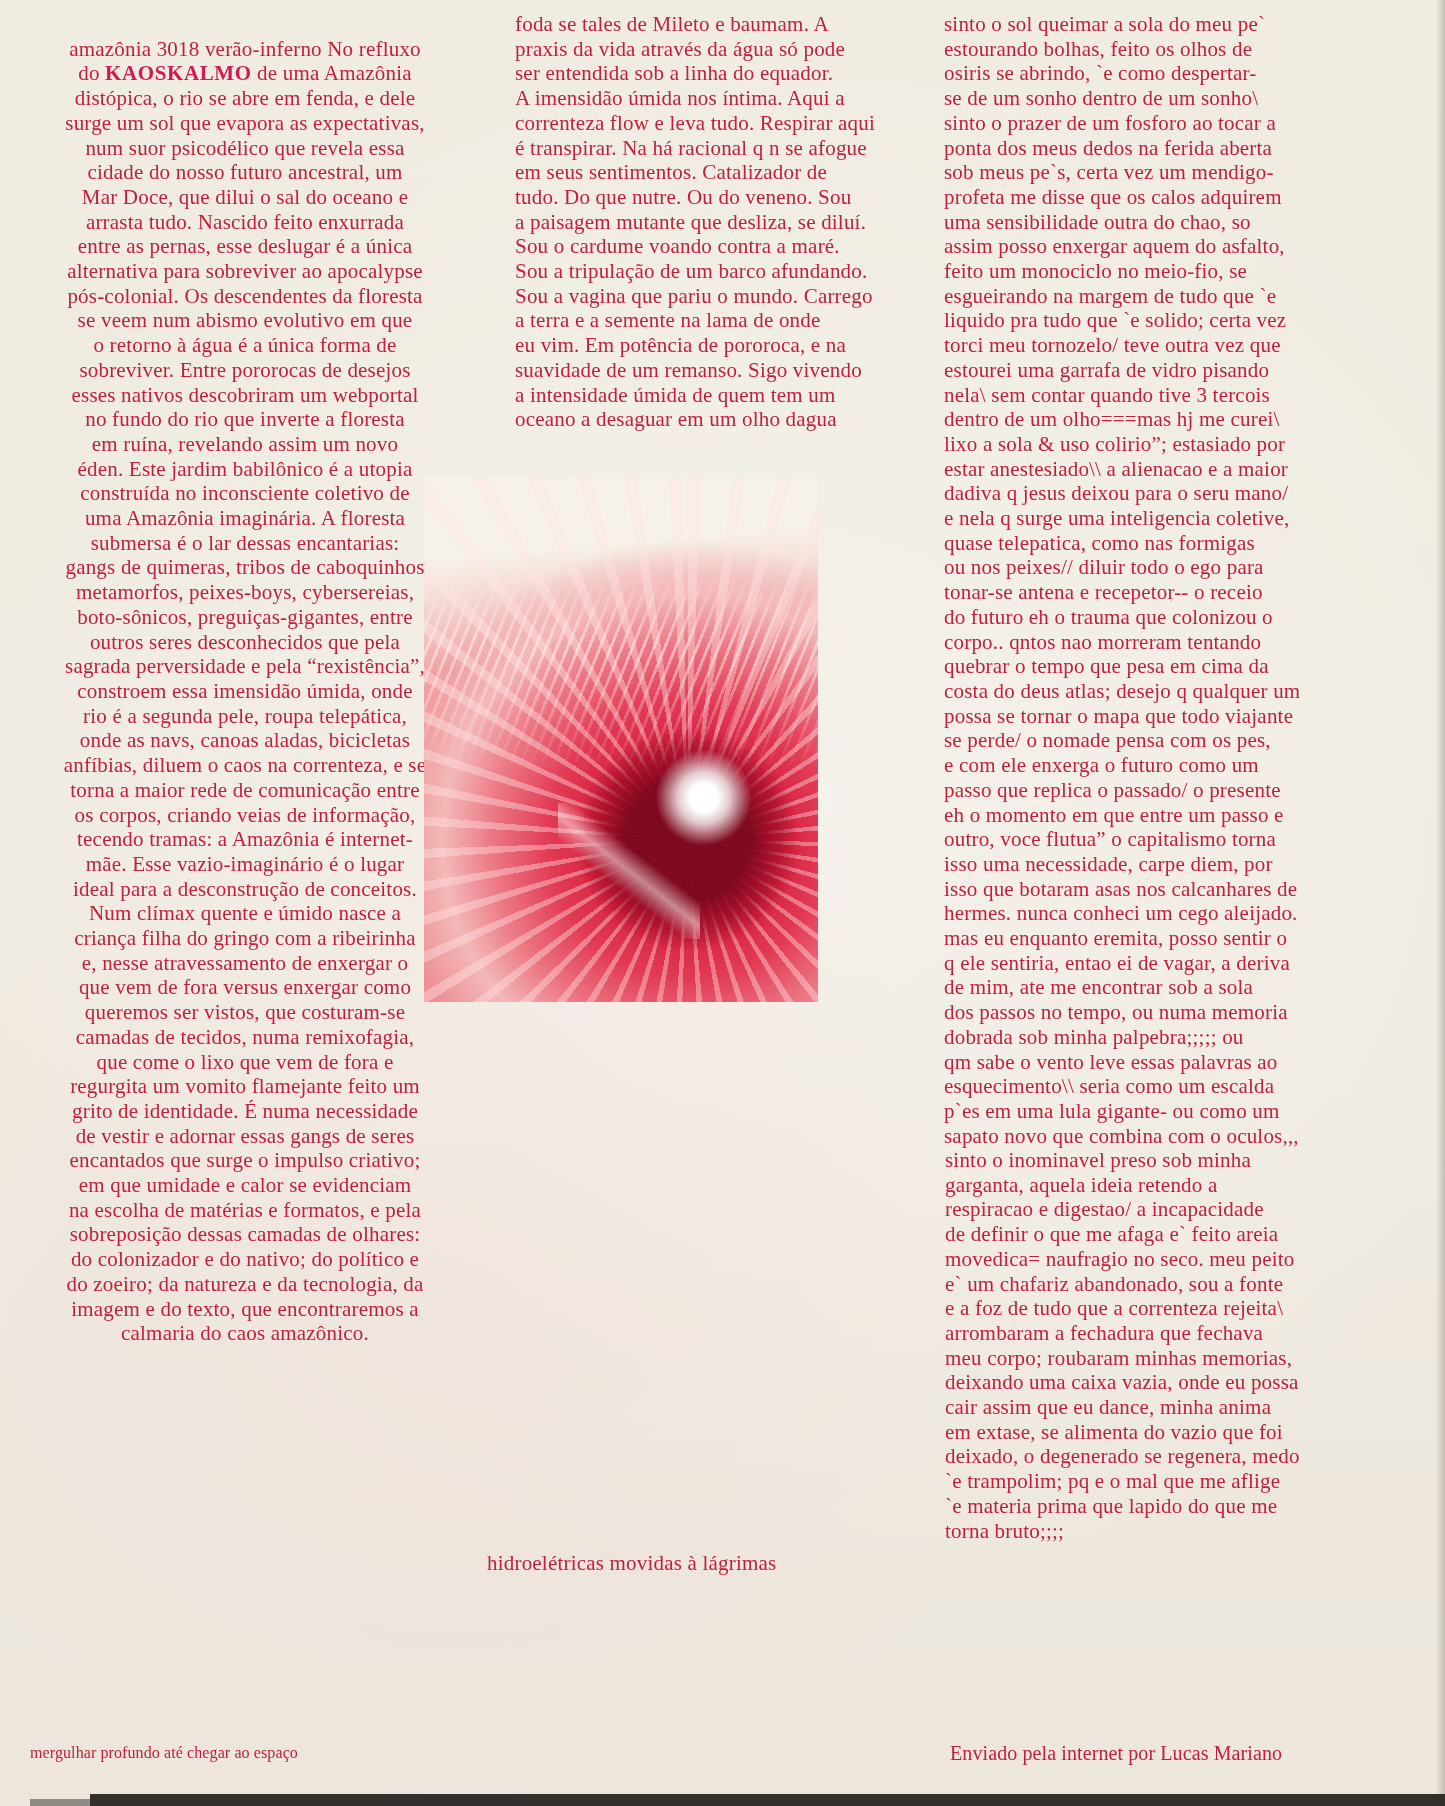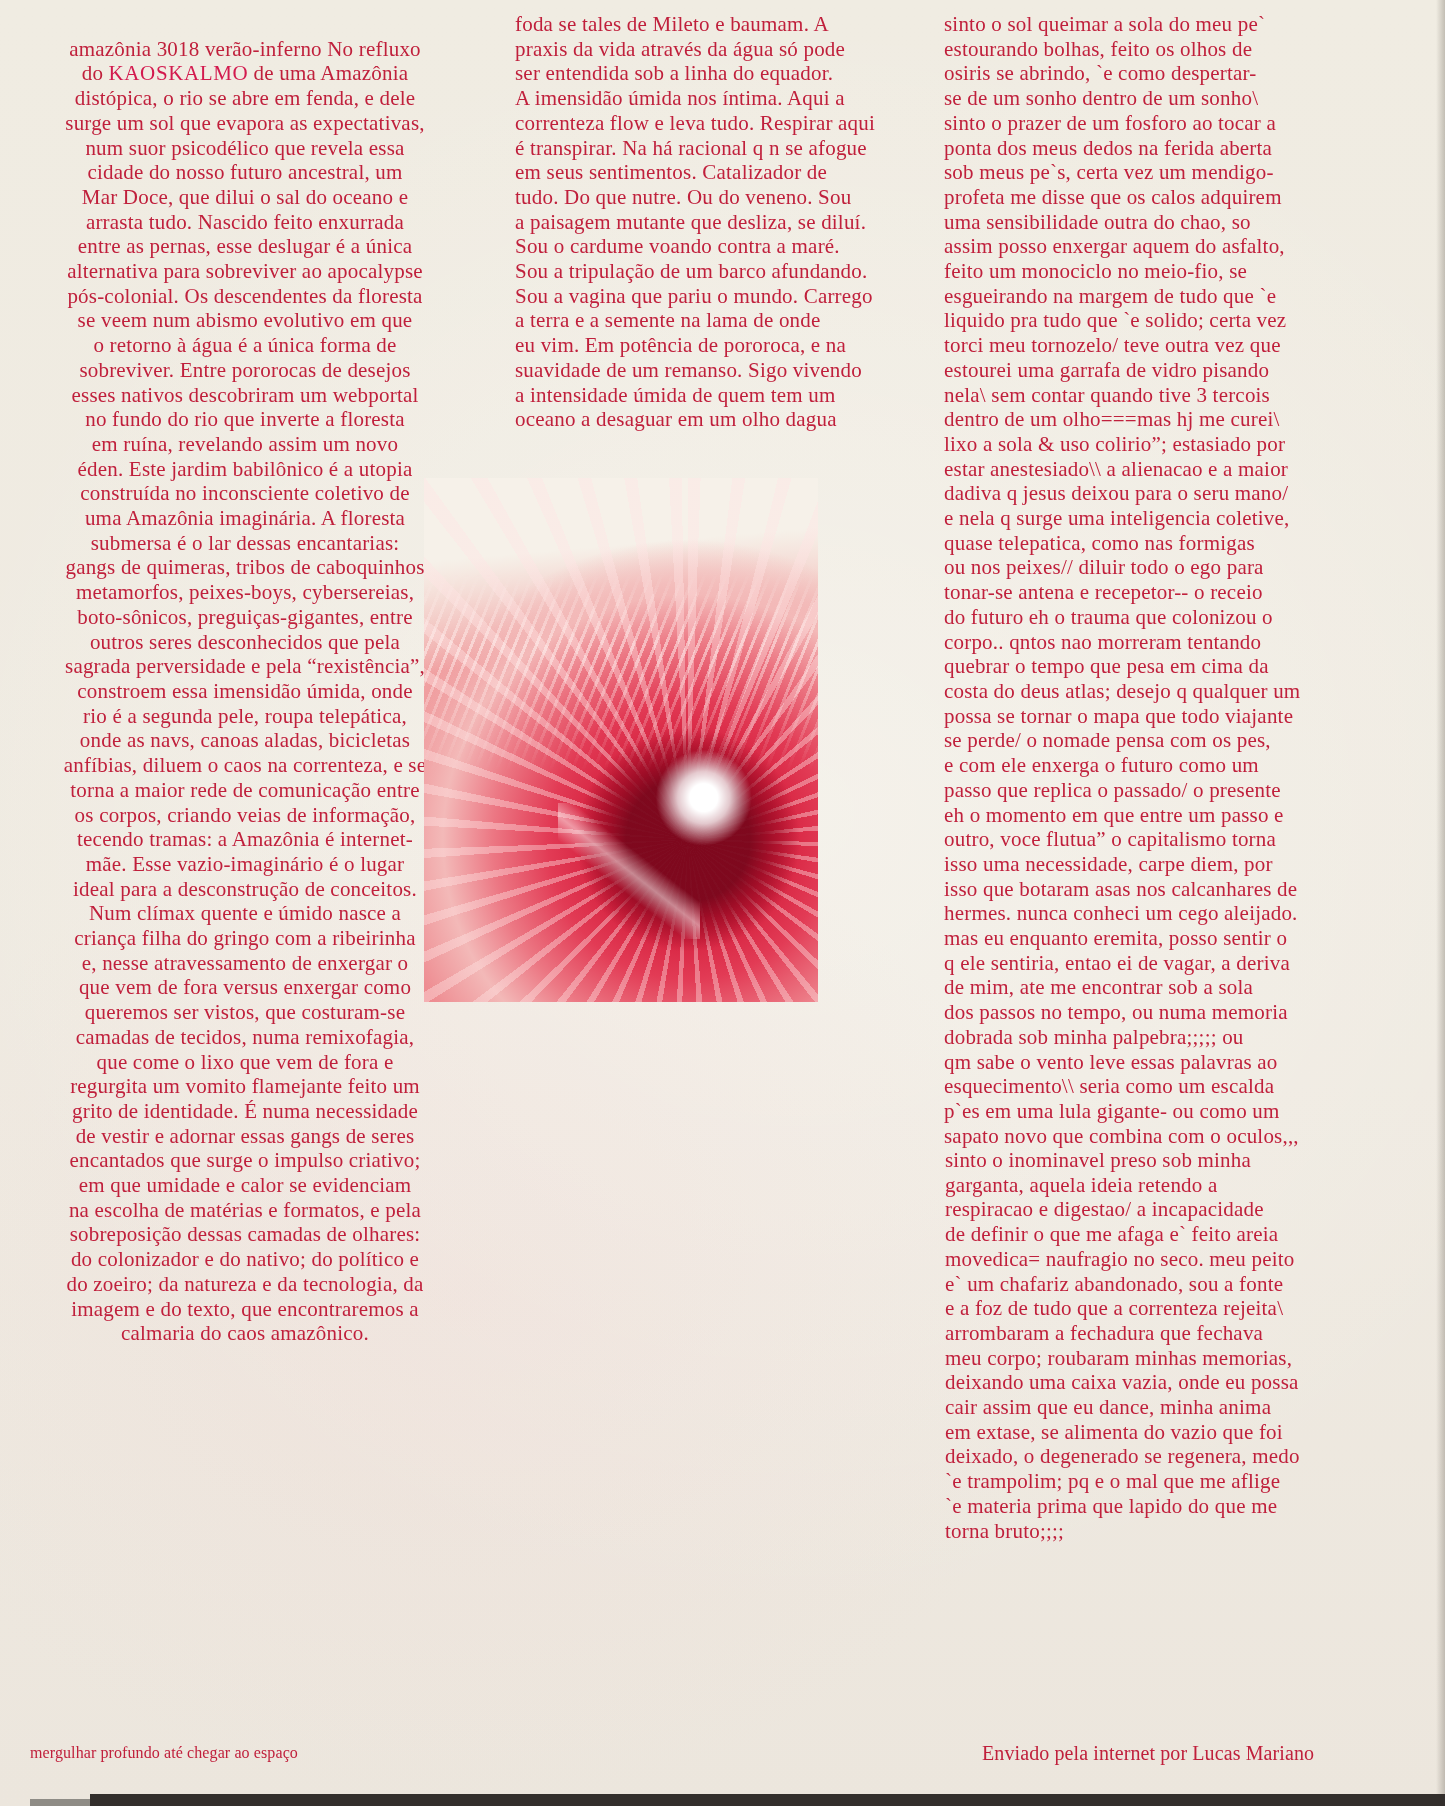--- a/index.html
+++ b/index.html
@@ -23,32 +23,32 @@
     font-size:21px;
     line-height:24.7px;
     letter-spacing:0.2px;
     white-space:pre-line;
     text-align:left;
   }
   .col1{left:30px;top:12px;width:430px;text-align:center;}
   .col2{left:487px;top:12px;width:440px;margin-left:28px;}
   .col3a{left:944px;top:12px;width:470px;}
   .col3b{left:945px;top:1148px;width:470px;}
-  .kaos{font-weight:normal;color:#d31a4e;letter-spacing:0.6px;}
+  .kaos{font-weight:bold;color:#d31a4e;letter-spacing:0.6px;}
   .caption{
     position:absolute;left:487px;top:1551px;width:440px;
     color:#c0203c;font-size:21px;letter-spacing:0.2px;
   }
   .footer-left{
     position:absolute;left:30px;top:1744px;
     color:#c0203c;font-size:16px;letter-spacing:0.1px;
   }
   .footer-right{
     position:absolute;left:950px;top:1742px;
-    color:#c0203c;font-size:20px;letter-spacing:0.1px;margin-left:32px;
+    color:#c0203c;font-size:20px;letter-spacing:0.1px;
   }
   
   .photo{
     position:absolute;left:424px;top:478px;width:394px;height:524px;
     background:
       radial-gradient(circle at 71% 61%, #ffffff 0 14px, rgba(255,255,255,0.78) 26px, rgba(255,255,255,0) 48px),
       radial-gradient(circle at 67% 69%, rgba(122,7,28,0.95) 0 62px, rgba(150,10,35,0.85) 80px, rgba(150,10,35,0) 112px),
       repeating-conic-gradient(from 0deg at 67% 69%, rgba(255,228,228,0.40) 0deg 2deg, rgba(255,228,228,0) 2deg 7deg),
       radial-gradient(circle at 67% 69%, #d5203e 0 90px, #e23b55 140px, #ec7884 196px, #f3b9b8 245px, rgba(243,185,184,0) 300px),
       linear-gradient(175deg, #f6f1e9 0%, #f6f1e9 15%, rgba(246,241,233,0) 35%),
@@ -153,20 +153,21 @@
 Sou a tripulação de um barco afundando.
 Sou a vagina que pariu o mundo. Carrego
 a terra e a semente na lama de onde
 eu vim. Em potência de pororoca, e na
 suavidade de um remanso. Sigo vivendo
 a intensidade úmida de quem tem um
 oceano a desaguar em um olho dagua</div>
 
   <div class="photo"></div>
 
+  <div class="caption">hidroelétricas movidas à lágrimas</div>
 
   <div class="col col3a">sinto o sol queimar a sola do meu pe`
 estourando bolhas, feito os olhos de
 osiris se abrindo, `e como despertar-
 se de um sonho dentro de um sonho\
 sinto o prazer de um fosforo ao tocar a
 ponta dos meus dedos na ferida aberta
 sob meus pe`s, certa vez um mendigo-
 profeta me disse que os calos adquirem
 uma sensibilidade outra do chao, so

